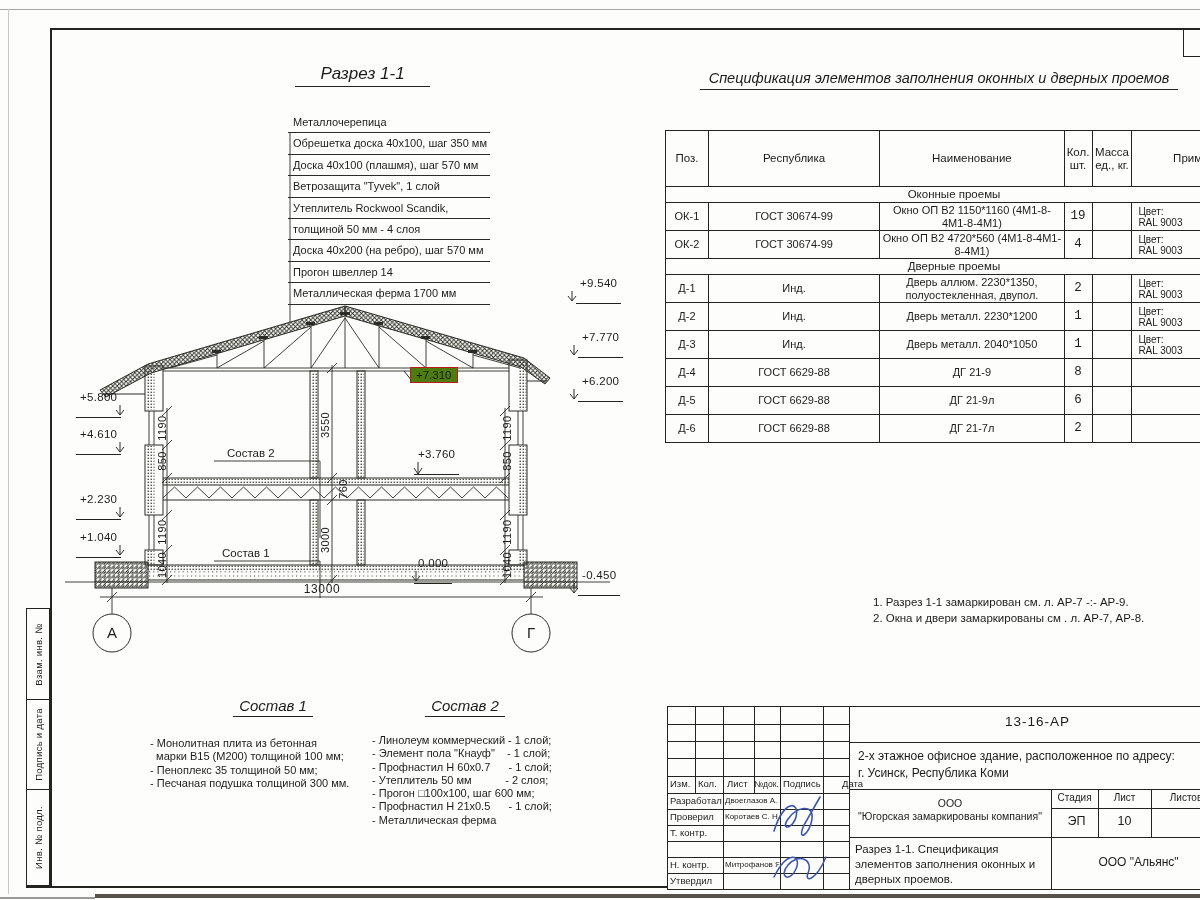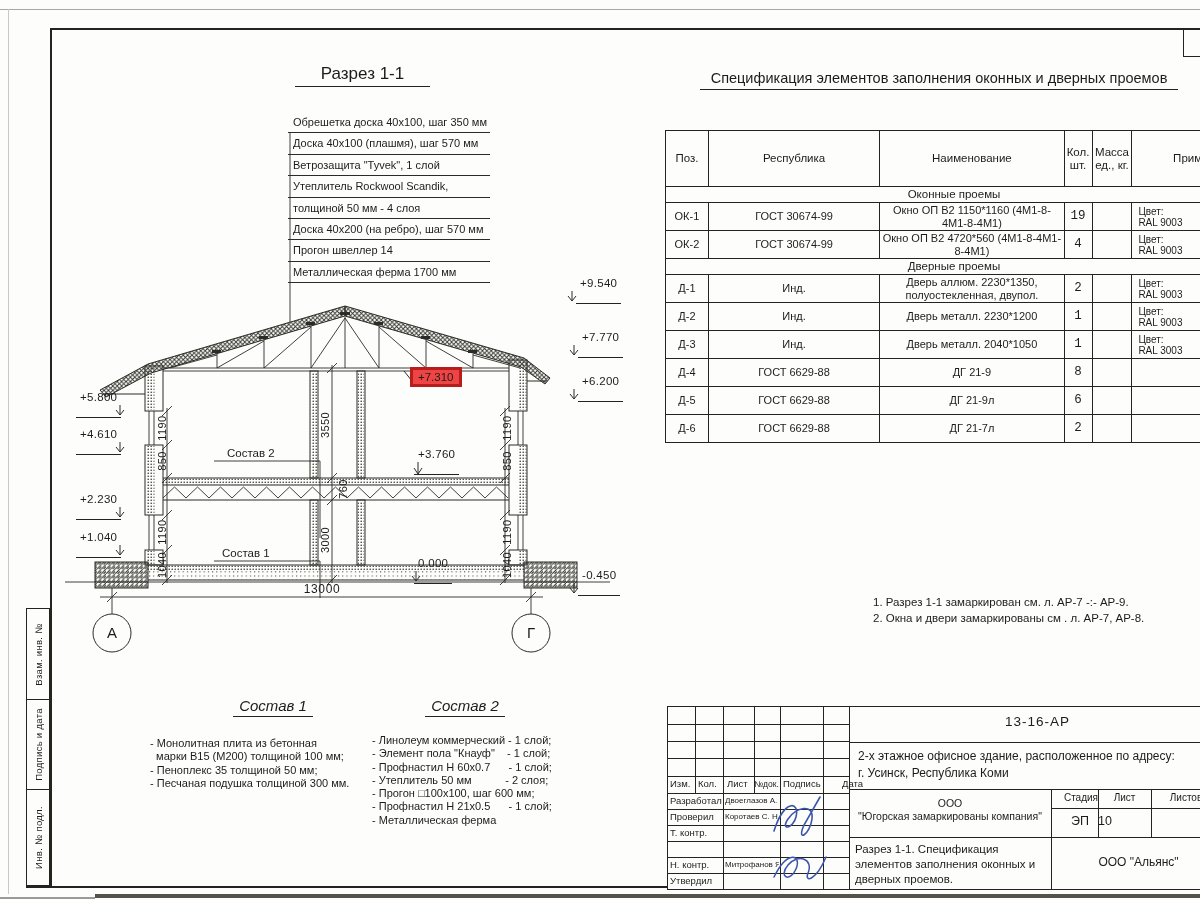--- a/index.html
+++ b/index.html
@@ -1,23 +1,23 @@
 <!DOCTYPE html>
 <html><head>
 <meta charset="utf-8">
 <style>
   html,body{margin:0;padding:0}
   body{width:1200px;height:900px;position:relative;overflow:hidden;background:#fdfdfb;
        font-family:"Liberation Sans",sans-serif;color:#1c1c1c;-webkit-font-smoothing:antialiased}
   .abs{position:absolute}
   .ln{position:absolute;background:#23231f}
-  .it{}
+  .it{font-style:italic}
   .uline{border-bottom:1.2px solid #23231f}
   .elev{position:absolute;font-size:11.5px;border-bottom:1px solid #23231f;padding:0 4px 14px;white-space:nowrap;letter-spacing:.3px}
-  .elevbox{position:absolute;font-size:11.5px;border:3px solid #b91c1c;padding:1px 5px;white-space:nowrap;background:#ef4444}
+  .elevbox{position:absolute;font-size:11.5px;border:1px solid #b91c1c;padding:1px 5px;white-space:nowrap;background:#4d7c0f}
   .dim{position:absolute;font-size:11px;width:44px;text-align:center;transform:rotate(-90deg);transform-origin:center;letter-spacing:.4px}
   .pre{white-space:pre}
   
   .rooflist{position:absolute;left:288px;top:112px;width:202px;font-size:11px}
   .rooflist .row{line-height:20.4px;height:20.4px;border-bottom:1px solid #2a2a26;padding-left:5px;white-space:nowrap;overflow:hidden}
   .rooflist .row.t{border-bottom:1px solid #2a2a26}
   
   .spec{position:absolute;left:665px;top:130px;width:578px;border:1.4px solid #23231f;box-sizing:border-box;background:#fdfdfb}
   .srow{display:flex;border-bottom:1px solid #23231f}
   .srow:last-child{border-bottom:none}
@@ -178,20 +178,21 @@
       <path d="M358,362 V374 M354,368 L358,374 L362,368"></path>
       <path d="M356,471 V481 M352,476 L356,481 L360,476"></path>
       <path d="M352,281 L344,271"></path>
     </g>
   </g>
 </svg>
 
 <div class="abs it uline" style="left:295px;top:64px;width:135px;text-align:center;font-size:17px;padding-bottom:2px">Разрез 1-1</div>
 
 <div class="rooflist">
+  <div class="row t">Металлочерепица</div>
   <div class="row">Обрешетка доска 40х100, шаг 350 мм</div>
   <div class="row">Доска 40х100 (плашмя), шаг 570 мм</div>
   <div class="row">Ветрозащита "Tyvek", 1 слой</div>
   <div class="row">Утеплитель Rockwool Scandik,</div>
   <div class="row">толщиной 50 мм - 4 слоя</div>
   <div class="row">Доска 40х200 (на ребро), шаг 570 мм</div>
   <div class="row">Прогон швеллер 14</div>
   <div class="row">Металлическая ферма 1700 мм</div>
 </div>
 
@@ -388,25 +389,25 @@
   </svg>
 
   <div class="txt" style="left:181px;top:10px;width:377px;text-align:center;font-size:13.5px;letter-spacing:1px">13-16-АР</div>
   <div class="txt pre" style="left:190px;top:41px;font-size:12px;line-height:17px;white-space:pre">2-х этажное офисное здание, расположенное по адресу:
 г. Усинск, Республика Коми</div>
   <div class="txt pre" style="left:181px;top:90px;width:202px;text-align:center;font-size:10.5px;line-height:13px;white-space:pre">ООО
 "Югорская замаркированы компания"</div>
   <div class="txt pre" style="left:187px;top:135px;font-size:11.5px;line-height:15px;white-space:pre">Разрез 1-1. Спецификация
 элементов заполнения оконных и
 дверных проемов.</div>
-  <div class="txt" style="left:383px;top:86px;width:47px;text-align:right;font-size:10px">Стадия</div>
+  <div class="txt" style="left:383px;top:86px;width:47px;text-align:center;font-size:10px">Стадия</div>
   <div class="txt" style="left:430px;top:86px;width:53px;text-align:center;font-size:10px">Лист</div>
   <div class="txt" style="left:483px;top:86px;width:70px;text-align:center;font-size:10px">Листов</div>
-  <div class="txt" style="left:374px;top:109px;width:47px;text-align:right;font-size:12.5px">ЭП</div>
-  <div class="txt" style="left:430px;top:109px;width:53px;text-align:left;font-size:12.5px">10</div>
+  <div class="txt" style="left:385px;top:109px;width:47px;text-align:center;font-size:12.5px">ЭП</div>
+  <div class="txt" style="left:430px;top:109px;width:53px;text-align:center;font-size:12.5px">10</div>
   <div class="txt" style="left:483px;top:109px;width:70px;text-align:center;font-size:12.5px"></div>
   <div class="txt" style="left:383px;top:150px;width:175px;text-align:center;font-size:12px">ООО "Альянс"</div>
 </div>
 
 <div class="sidebox" style="top:608px;height:92px">
   <span>Взам. инв. №</span>
 </div>
 <div class="sidebox" style="top:699px;height:91px">
   <span>Подпись и дата</span>
 </div>

